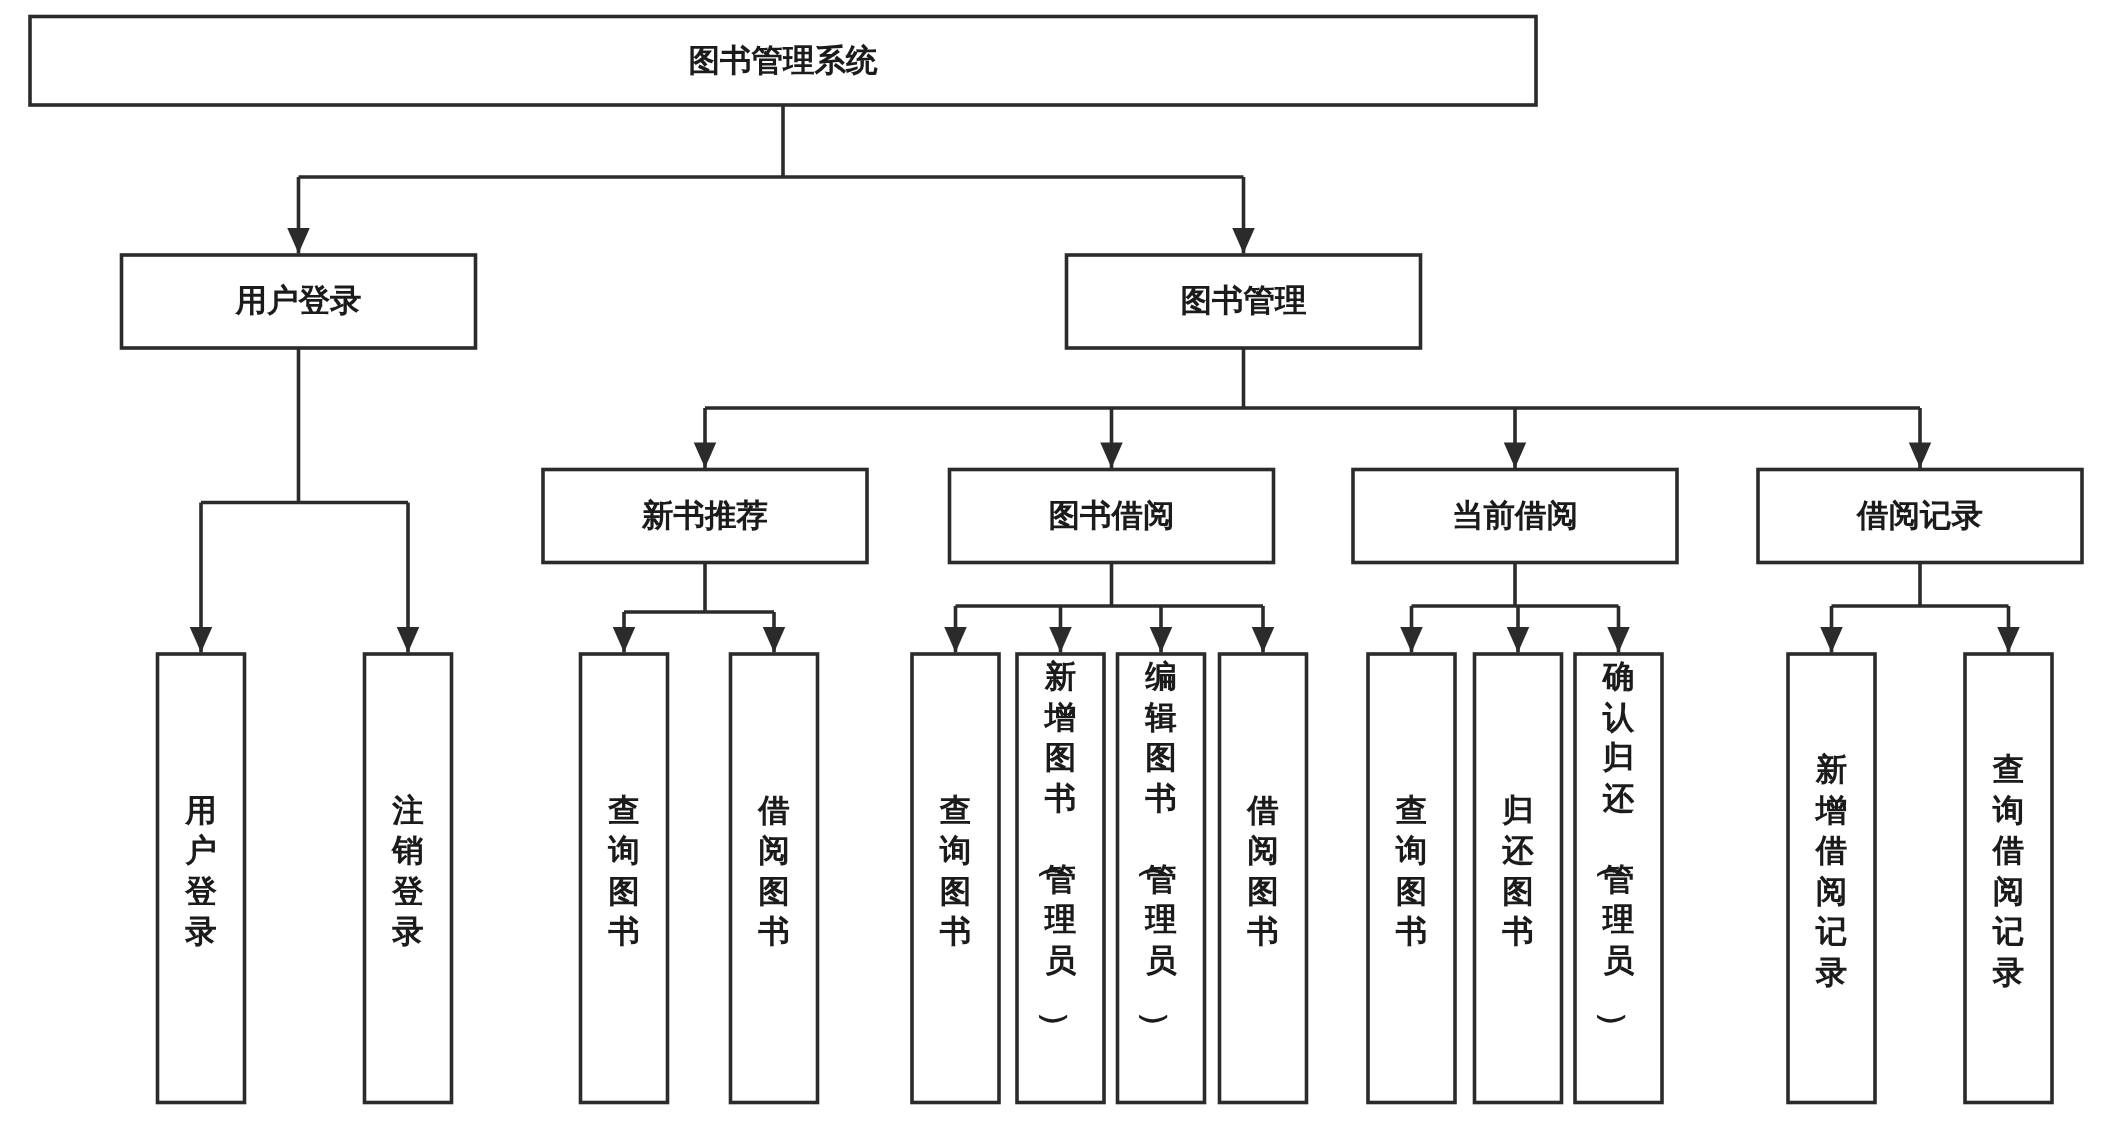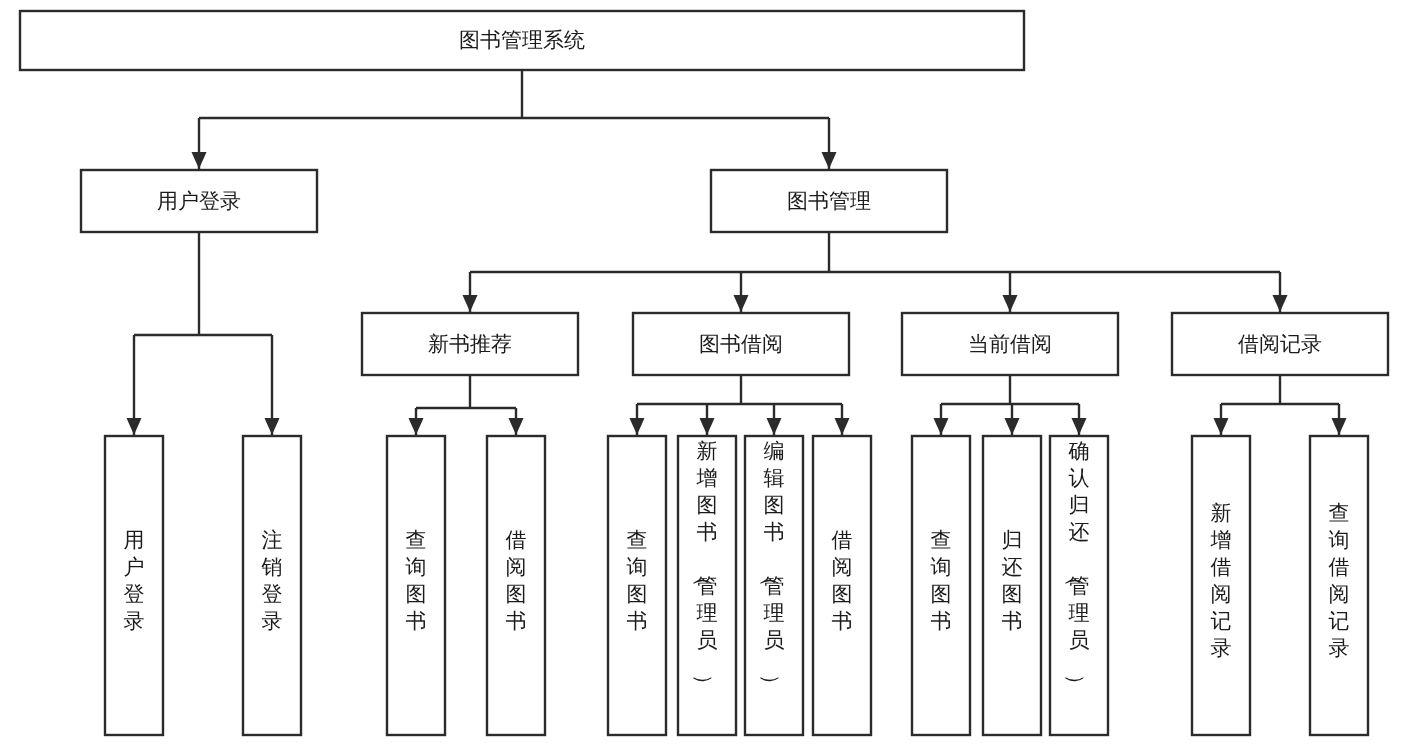--- a/index.html
+++ b/index.html
@@ -12,20 +12,21 @@
     width: 1405px;
     height: 747px;
     font-family: "Liberation Sans", "DejaVu Sans", sans-serif;
     overflow: hidden;
     position: relative;
   }
   #diagram-root {
     position: relative;
     width: 1405px;
     height: 550px;
+    font-weight: bold;
   }
   svg.flow-canvas {
     position: absolute;
     left: 0;
     top: 0;
     width: 1405px;
     height: 747px;
     display: block;
   }
   .node-box {

